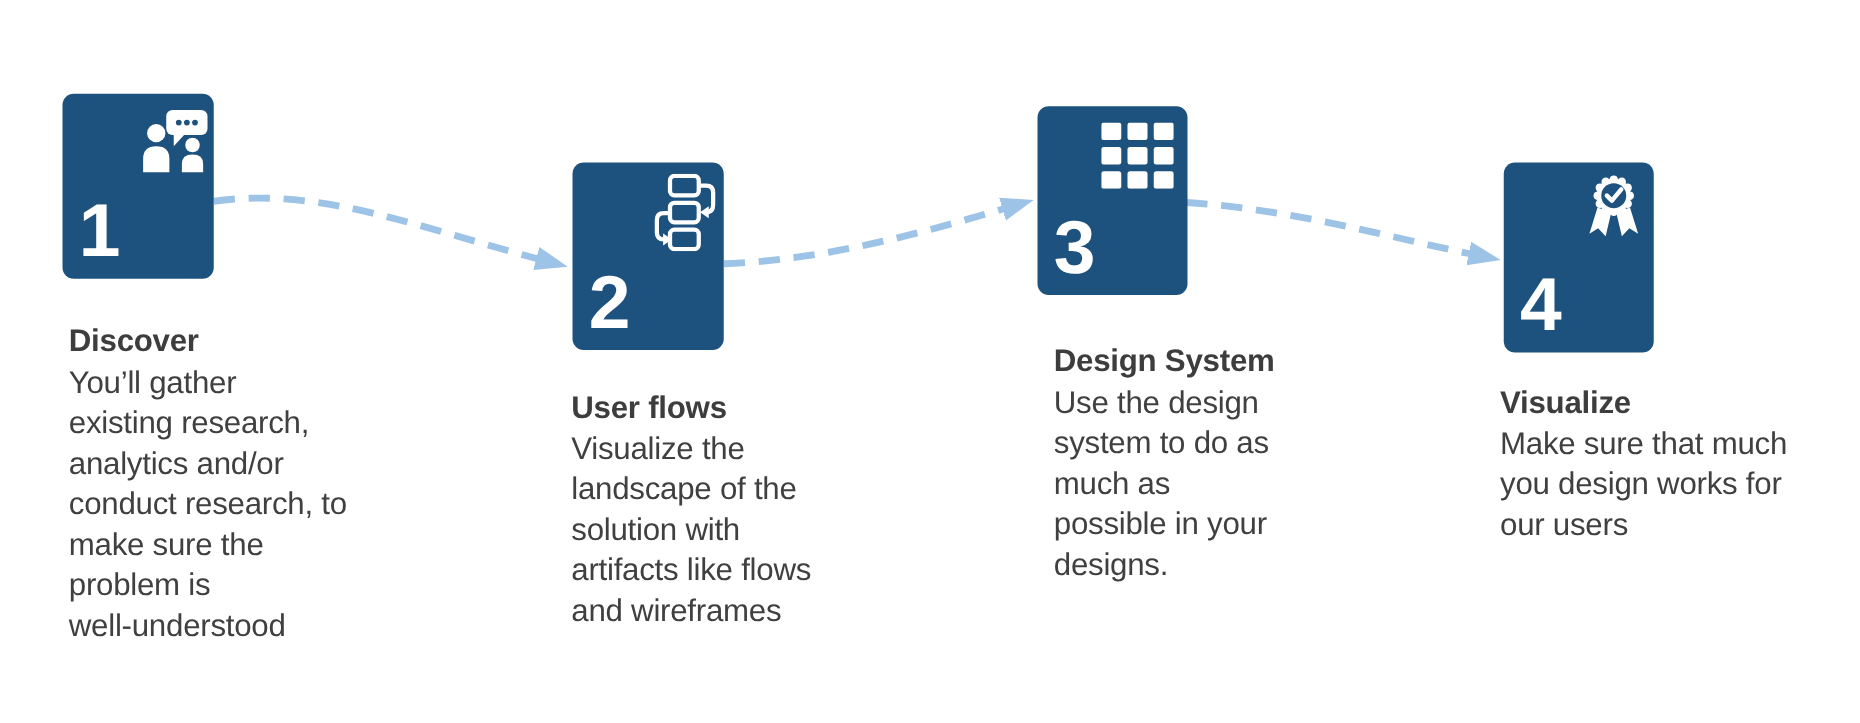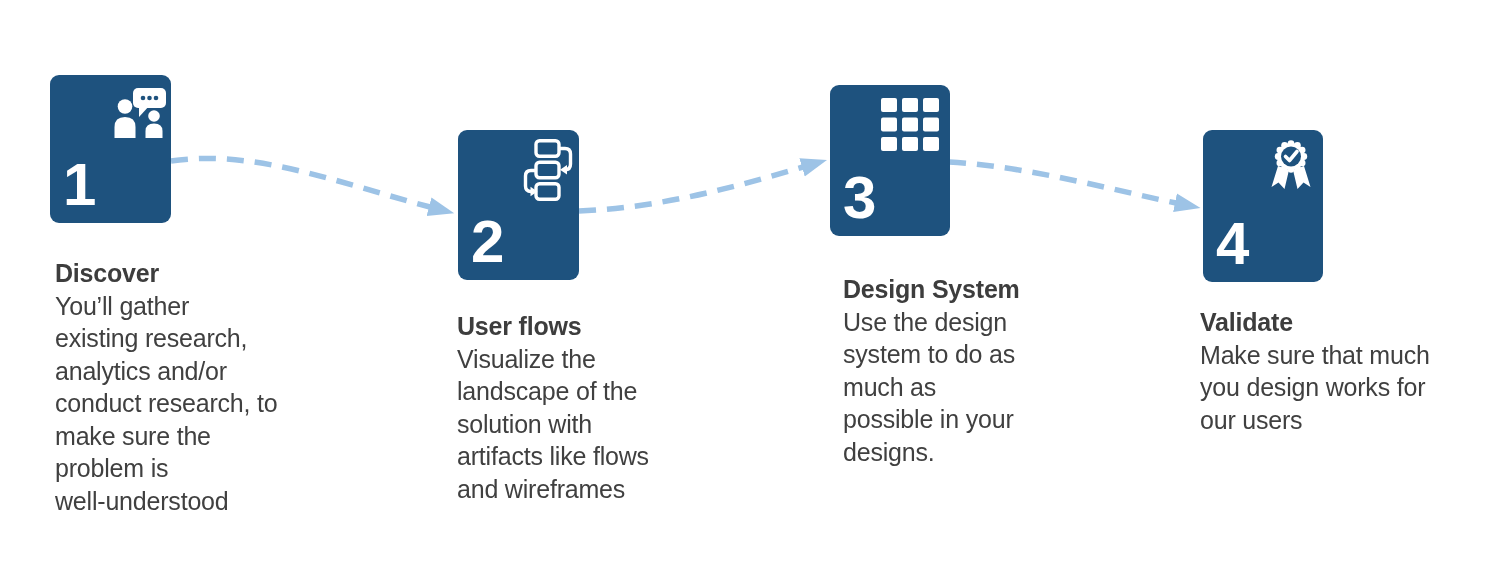--- a/index.html
+++ b/index.html
@@ -166,19 +166,19 @@
   </div>
   <div id="txt3" class="txt">
     <h3>Design System</h3>
     <p>Use the design
 system to do as
 much as
 possible in your
 designs.</p>
   </div>
   <div id="txt4" class="txt">
-    <h3>Validate</h3>
+    <h3>Visualize</h3>
     <p>Make sure that much
 you design works for
 our users</p>
   </div>
 
 </div>
 
 </body></html>

